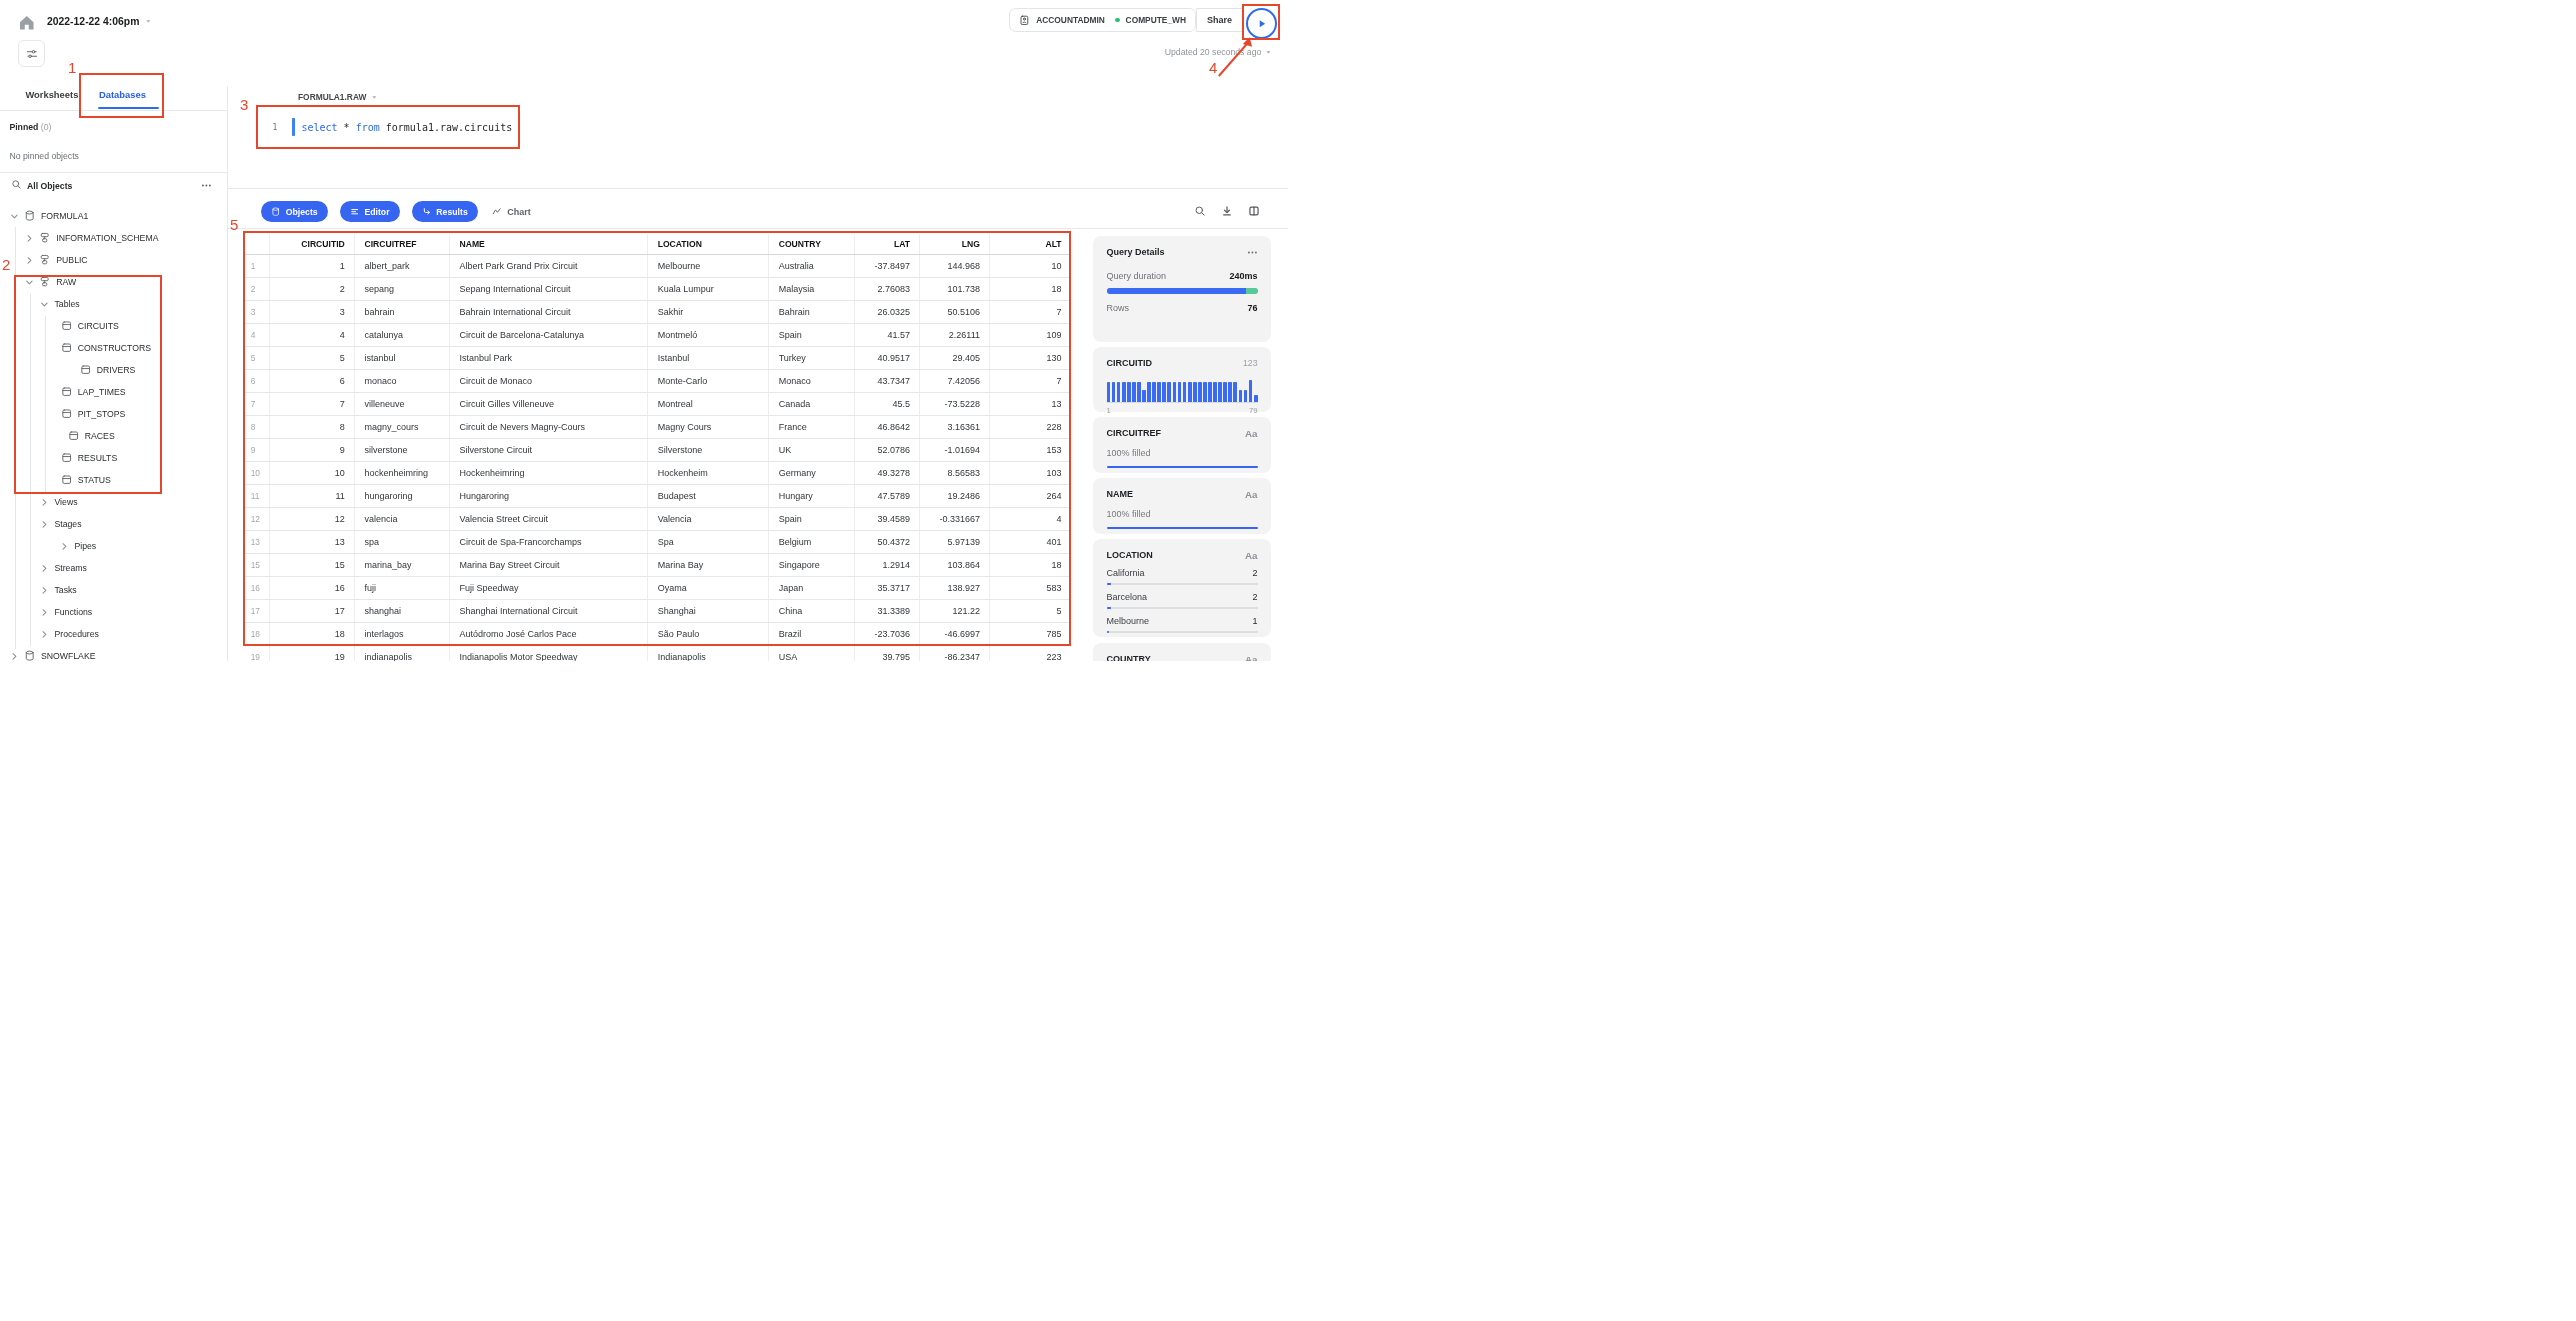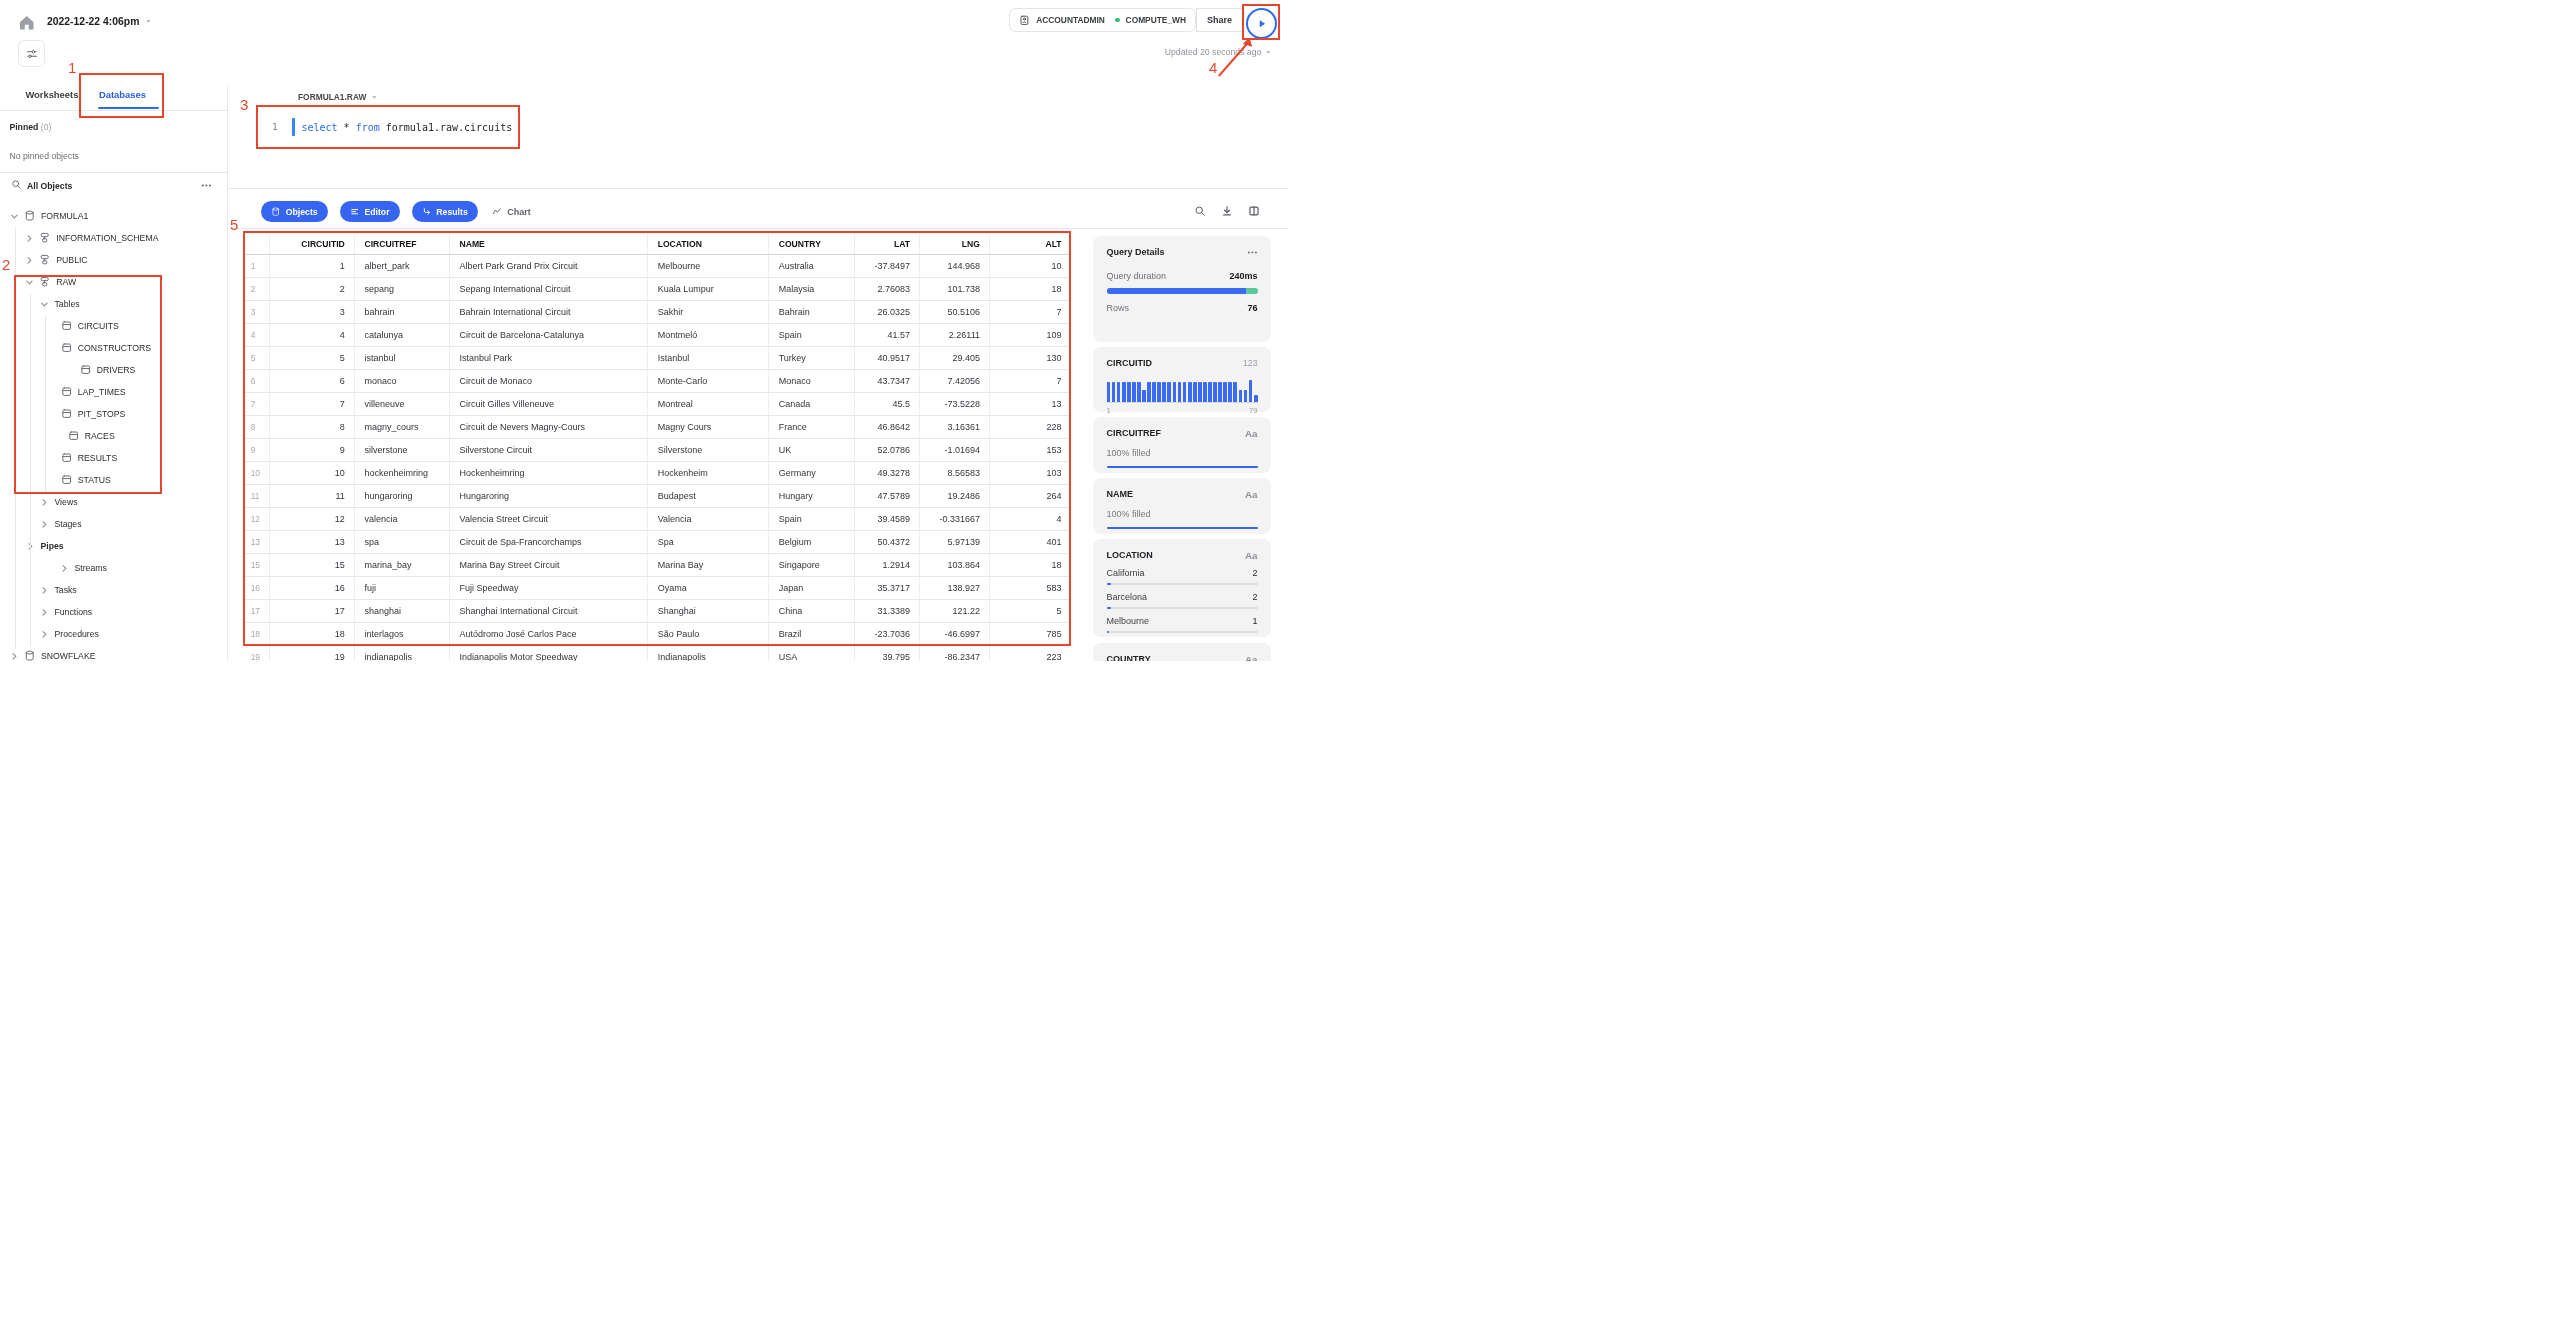--- a/index.html
+++ b/index.html
@@ -330,29 +330,29 @@
       <span class="lbl">Views</span>
     </div>
     <div class="tree-row" style="padding-left: 39px;">
       <span class="chev">
         <svg xmlns="http://www.w3.org/2000/svg" width="10.8" height="10.8" viewBox="0 0 16 16" fill="none" stroke="currentColor" stroke-width="1.6" stroke-linecap="round" stroke-linejoin="round">
           <polyline points="6,4 10.2,8 6,12"></polyline>
         </svg>
       </span>
       <span class="lbl">Stages</span>
     </div>
-    <div class="tree-row" style="padding-left: 25px; font-weight: bold;">
+    <div class="tree-row" style="padding-left: 59px;">
       <span class="chev">
         <svg xmlns="http://www.w3.org/2000/svg" width="10.8" height="10.8" viewBox="0 0 16 16" fill="none" stroke="currentColor" stroke-width="1.6" stroke-linecap="round" stroke-linejoin="round">
           <polyline points="6,4 10.2,8 6,12"></polyline>
         </svg>
       </span>
       <span class="lbl">Pipes</span>
     </div>
-    <div class="tree-row" style="padding-left: 39px; margin-left: 20px;">
+    <div class="tree-row" style="padding-left: 39px;">
       <span class="chev">
         <svg xmlns="http://www.w3.org/2000/svg" width="10.8" height="10.8" viewBox="0 0 16 16" fill="none" stroke="currentColor" stroke-width="1.6" stroke-linecap="round" stroke-linejoin="round">
           <polyline points="6,4 10.2,8 6,12"></polyline>
         </svg>
       </span>
       <span class="lbl">Streams</span>
     </div>
     <div class="tree-row" style="padding-left: 39px;">
       <span class="chev">
         <svg xmlns="http://www.w3.org/2000/svg" width="10.8" height="10.8" viewBox="0 0 16 16" fill="none" stroke="currentColor" stroke-width="1.6" stroke-linecap="round" stroke-linejoin="round">

